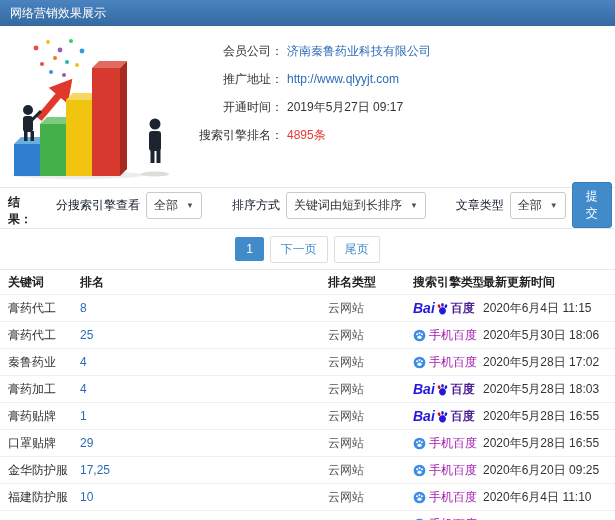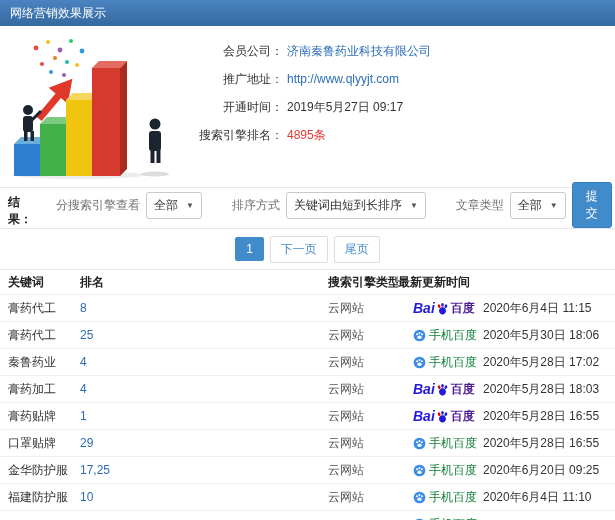--- a/index.html
+++ b/index.html
@@ -20,21 +20,21 @@
   .info-value { margin-left:4px; }
   .link { color:#2b6cb8; text-decoration:none; cursor:pointer;text-align:center; }
   .highlight { color:#e53935; }
 
   .divider { border-top:1px solid #e8e8e8; }
 
   
   .filterbar { display:flex; align-items:flex-end; padding:0 8px; height:40px; }
   .result-label { font-weight:bold; color:#222; }
   .filter-group { margin-left:auto; display:flex; align-items:center; gap:6px; }
-  .filter-label { color:#737373; white-space:nowrap;margin-left:24px; }
+  .filter-label { color:#0f172a; white-space:nowrap;margin-left:24px; }
   .select { display:inline-flex; align-items:center; gap:8px; border:1px solid #c9c9c9;
             border-radius:3px; padding:4px 7px; background:#fff; cursor:pointer; white-space:nowrap; }
   .select .arrow { font-size:8px; color:#555; }
   .submit-btn { background:#428bca; color:#fff; border:1px solid #357ebd; border-radius:3px;
                 padding:5px 13px; font-size:12px; cursor:pointer; }
 
   
   .pagination { display:flex; justify-content:center; align-items:center; gap:6px; height:40px; }
   .page { border:1px solid #ddd; color:#428bca; background:#fff; padding:4px 10px;
           border-radius:2px; text-decoration:none; cursor:pointer; }
@@ -52,21 +52,21 @@
   .c-engine { flex:0 0 70px;  display:flex; align-items:center; }
   .c-time   { flex:1; }
   .thead .c-type, .thead .c-engine { color:#222; }
   .rank-link { color:#2b6cb8; cursor:pointer; }
 
   
   .baidu-logo { display:inline-flex; align-items:center; font-weight:bold; }
   .bd-bai { color:#2319dc; font-style:italic; font-size:14px; }
   .bd-cn  { color:#4c1d95; font-size:12px; margin-left:1px; }
   .paw-icon { width:13px; height:13px; margin:0 1px; }
-  .mobile-logo { display:inline-flex; align-items:center; gap:3px; color:#15803d; font-size:12px; }
+  .mobile-logo { display:inline-flex; align-items:center; gap:3px; color:#a21caf; font-size:12px; }
   .mob-icon { width:13px; height:13px; }
 </style>
 </head>
 <body>
 
 <svg width="0" height="0" style="position:absolute" aria-hidden="true">
   <defs>
     <g id="paw-desktop">
       <ellipse cx="4.8" cy="6.5" rx="2" ry="2.9" fill="#e10601" transform="rotate(-22 4.8 6.5)"></ellipse>
       <ellipse cx="10" cy="4.3" rx="2" ry="2.9" fill="#2319dc"></ellipse>
@@ -189,20 +189,21 @@
   <section class="pagination">
     <a class="page current">1</a>
     <a class="page">下一页</a>
     <a class="page">尾页</a>
   </section>
 
   <section class="table">
     <div class="thead">
       <div class="cell c-kw">关键词</div>
       <div class="cell c-rank">排名</div>
+      <div class="cell c-type">排名类型</div>
       <div class="cell c-engine">搜索引擎类型</div>
       <div class="cell c-time">最新更新时间</div>
     </div>
 
     <div class="trow">
       <div class="cell c-kw">膏药代工</div>
       <div class="cell c-rank"><span class="rank-link">8</span></div>
       <div class="cell c-type">云网站</div>
       <div class="cell c-engine">
         <span class="baidu-logo">

